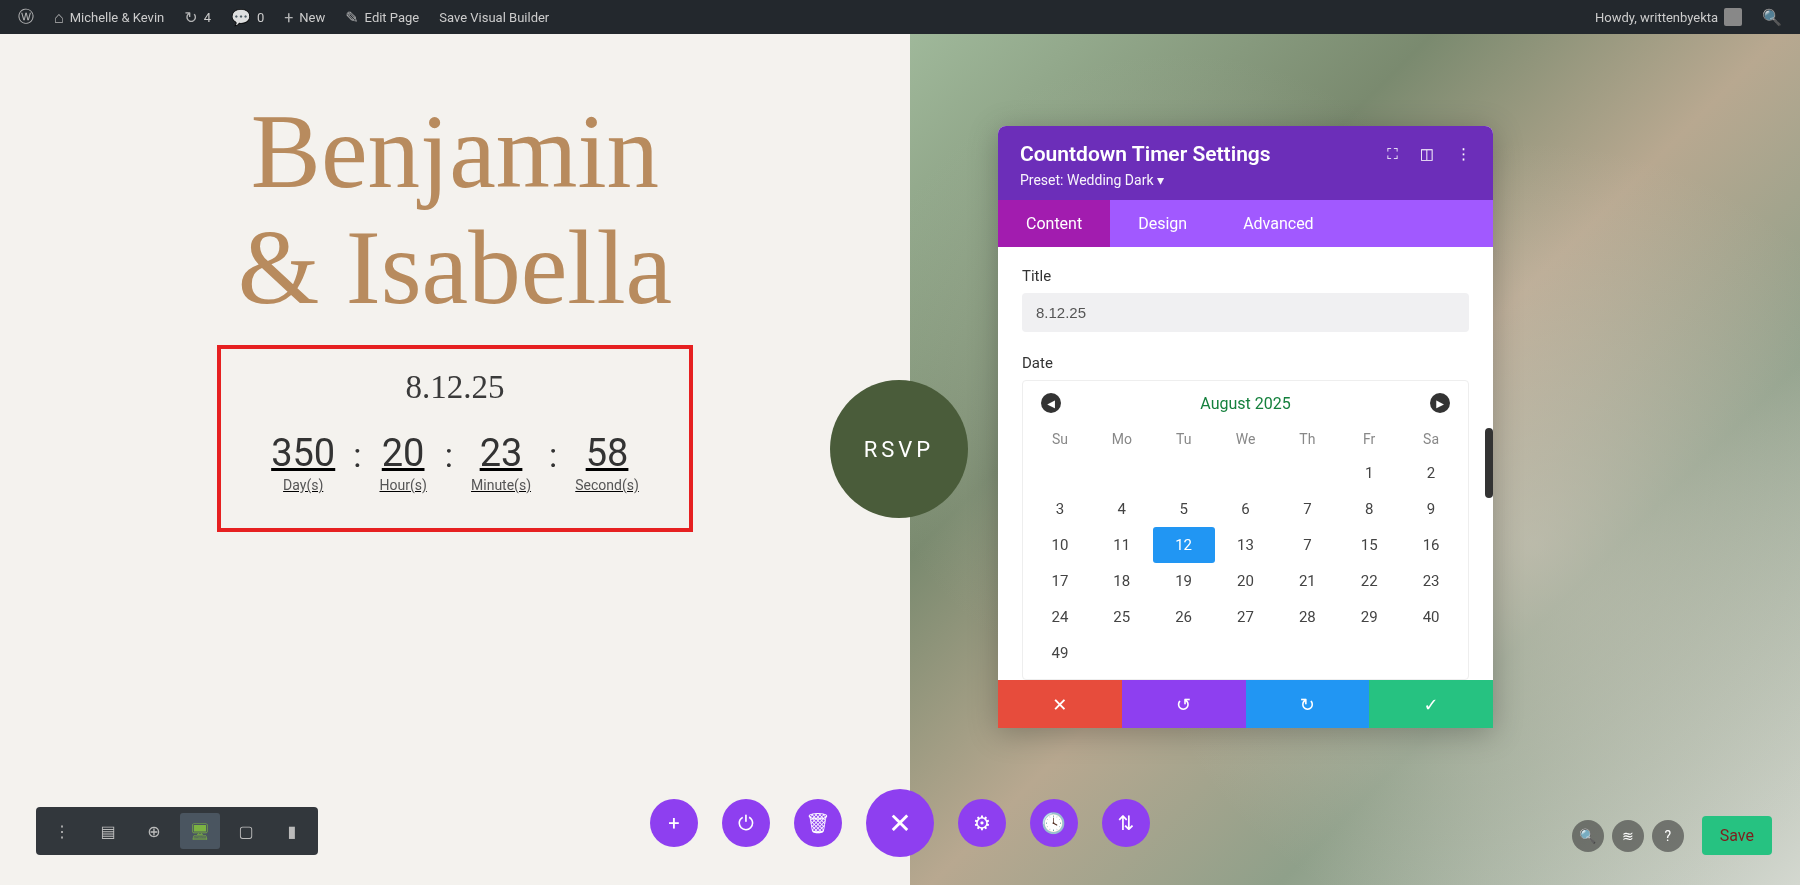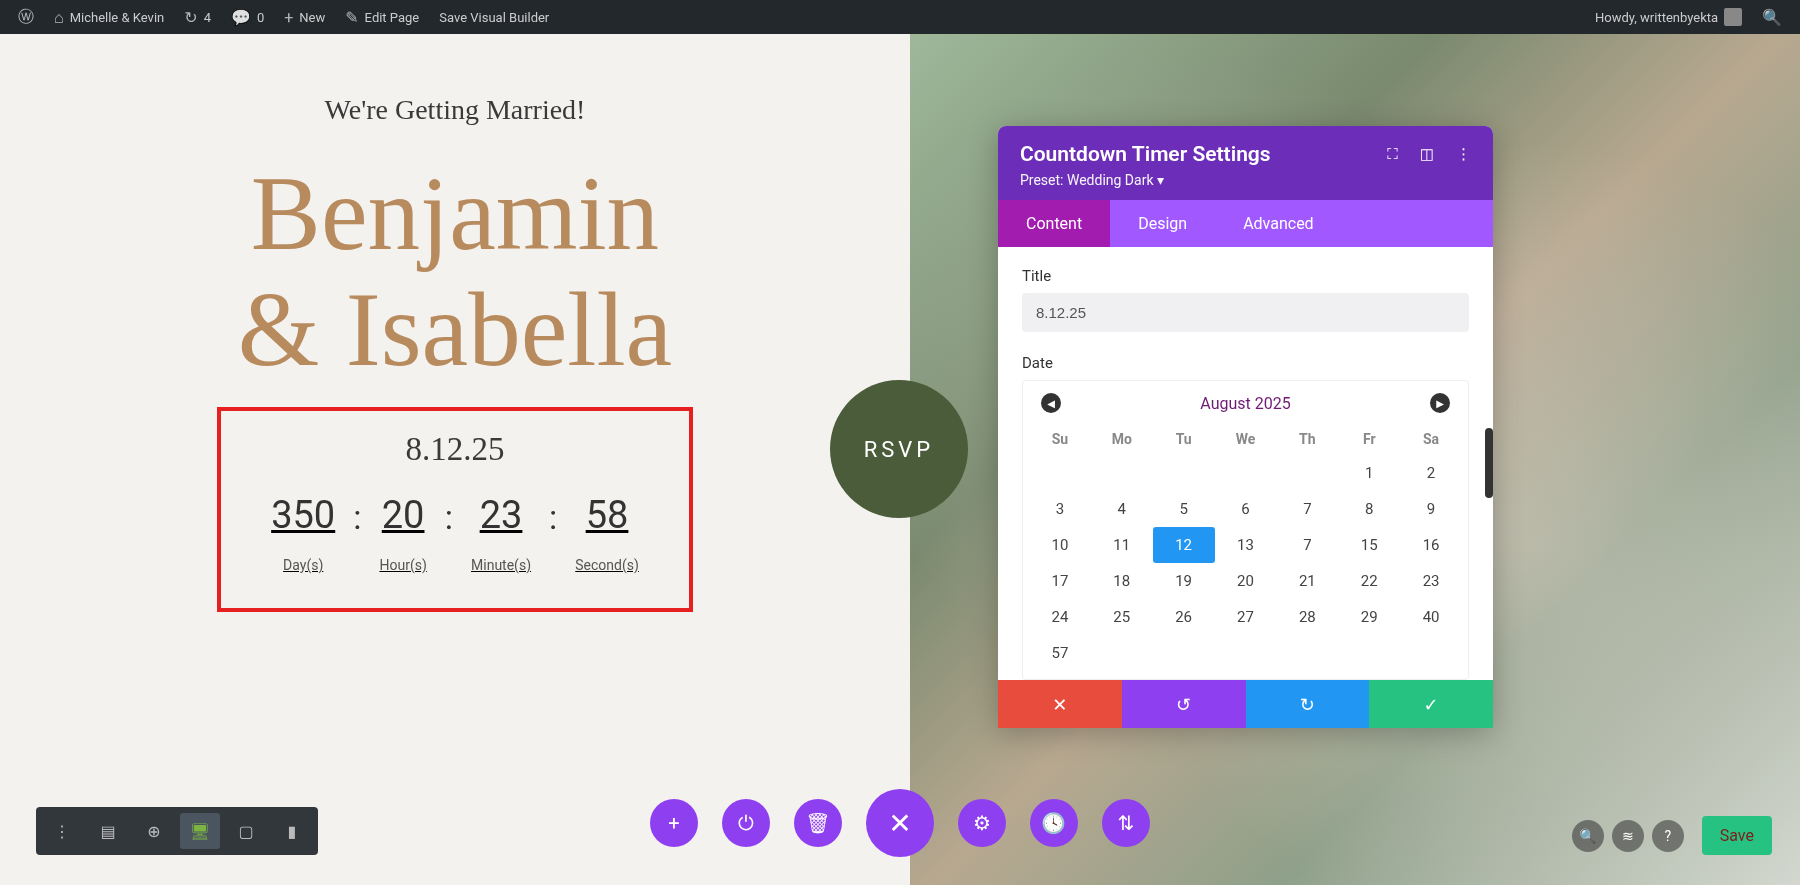--- a/index.html
+++ b/index.html
@@ -19,21 +19,21 @@
 .photo-overlay { position: absolute; inset: 0; background: radial-gradient(circle at 30% 40%, rgba(180,190,170,0.4), transparent 40%), radial-gradient(circle at 70% 60%, rgba(220,210,200,0.5), transparent 50%); }
 
 .subtitle { font-family: Georgia, serif; font-size: 28px; color: #3a3a3a; margin-bottom: 30px; }
 .names { font-family: Georgia, serif; font-size: 105px; color: #b88b5e; text-align: center; line-height: 1.1; margin-bottom: 10px; }
 
 .countdown-box { border: 4px solid #e62020; padding: 20px 50px 35px; margin-top: 10px; text-align: center; }
 .countdown-date { font-family: Georgia, serif; font-size: 33px; color: #3a3a3a; margin-bottom: 25px; }
 .countdown-units { display: flex; gap: 18px; align-items: flex-start; justify-content: center; }
 .cd-unit { text-align: center; text-decoration: underline; }
 .cd-num { font-size: 38px; color: #333; }
-.cd-label { font-size: 14px; color: #555; margin-top: 20px; }
+.cd-label { font-size: 14px; color: #555; margin-top: 2px; }
 .cd-sep { font-size: 34px; color: #333; padding-top: 4px; }
 
 .rsvp-btn { position: absolute; width: 138px; height: 138px; border-radius: 50%; background: #4a5c3a; color: #fff; display: flex; align-items: center; justify-content: center; font-size: 22px; letter-spacing: 4px; left: 830px; top: 380px; z-index: 5; }
 
 
 .settings-panel { position: absolute; left: 998px; top: 126px; width: 495px; background: #fff; z-index: 20; box-shadow: 0 5px 30px rgba(0,0,0,0.25); border-radius: 8px 8px 0 0; overflow: hidden; }
 .settings-header { background: #6c2eb9; color: #fff; padding: 16px 22px 12px; }
 .settings-title-row { display: flex; align-items: center; justify-content: space-between; }
 .settings-title { font-size: 21px; font-weight: 600; }
 .settings-header-icons { display: flex; gap: 22px; font-size: 15px; }
@@ -41,23 +41,23 @@
 .settings-tabs { display: flex; background: #a159ff; }
 .stab { padding: 14px 28px; color: #fff; font-size: 16px; cursor: pointer; }
 .stab.active { background: #a21caf; }
 .settings-body { padding: 12px 24px 0; background: #fff; }
 .field-label { font-size: 15px; color: #333; margin: 8px 0; }
 .text-input { width: 100%; background: #f0f0f2; border: none; padding: 11px 14px; font-size: 15px; color: #555; border-radius: 4px; margin-bottom: 14px; }
 
 .calendar { border: 1px solid #eee; border-radius: 4px; padding: 12px 6px 8px; }
 .cal-header { display: flex; align-items: center; justify-content: space-between; padding: 0 12px 10px; }
 .cal-nav { width: 20px; height: 20px; border-radius: 50%; background: #333; color: #fff; display: flex; align-items: center; justify-content: center; font-size: 10px; cursor: pointer; }
-.cal-month { font-size: 16px; color: #701a75; }
+.cal-month { font-size: 16px; color: #15803d; }
 .cal-grid { display: grid; grid-template-columns: repeat(7, 1fr); text-align: center; }
-.cal-dow { font-size: 14px; color: #888; padding: 8px 0; font-weight: bold; }
+.cal-dow { font-size: 14px; color: #888; padding: 8px 0; }
 .cal-day { font-size: 15px; color: #444; padding: 9px 0; cursor: pointer; }
 .cal-day.empty { visibility: hidden; }
 .cal-day.selected { background: #2196f3; color: #fff; border-radius: 3px; }
 
 .settings-actions { display: flex; }
 .sact { flex: 1; height: 48px; display: flex; align-items: center; justify-content: center; color: #fff; font-size: 18px; cursor: pointer; }
 .sact.close { background: #e74c3c; }
 .sact.undo { background: #8e3ff0; }
 .sact.redo { background: #2196f3; }
 .sact.confirm { background: #26c281; }
@@ -115,21 +115,20 @@
         <span class="avatar"></span>
       </div>
     <div class="admin-item">
         <span class="admin-icon">🔍</span>
       </div>
   </div>
 </div>
 
 <div class="canvas">
   <div class="left-panel">
-    <div class="subtitle">We're Getting Married!</div>
     <div class="names">
       <span>Benjamin</span><br>
       <span>&amp;</span> <span>Isabella</span>
     </div>
     <div class="countdown-box">
       <div class="countdown-date">8.12.25</div>
       <div class="countdown-units">
         <div class="cd-unit">
             <div class="cd-num">350</div>
             <div class="cd-label">Day(s)</div>
@@ -222,21 +221,21 @@
           <div class="cal-day">21</div>
           <div class="cal-day">22</div>
           <div class="cal-day">23</div>
           <div class="cal-day">24</div>
           <div class="cal-day">25</div>
           <div class="cal-day">26</div>
           <div class="cal-day">27</div>
           <div class="cal-day">28</div>
           <div class="cal-day">29</div>
           <div class="cal-day">40</div>
-          <div class="cal-day">57</div>
+          <div class="cal-day">49</div>
         </div>
     </div>
   </div>
   <div class="settings-actions">
     <div class="sact close">✕</div>
     <div class="sact undo">↺</div>
     <div class="sact redo">↻</div>
     <div class="sact confirm">✓</div>
   </div>
   <div class="scroll-handle"></div>

